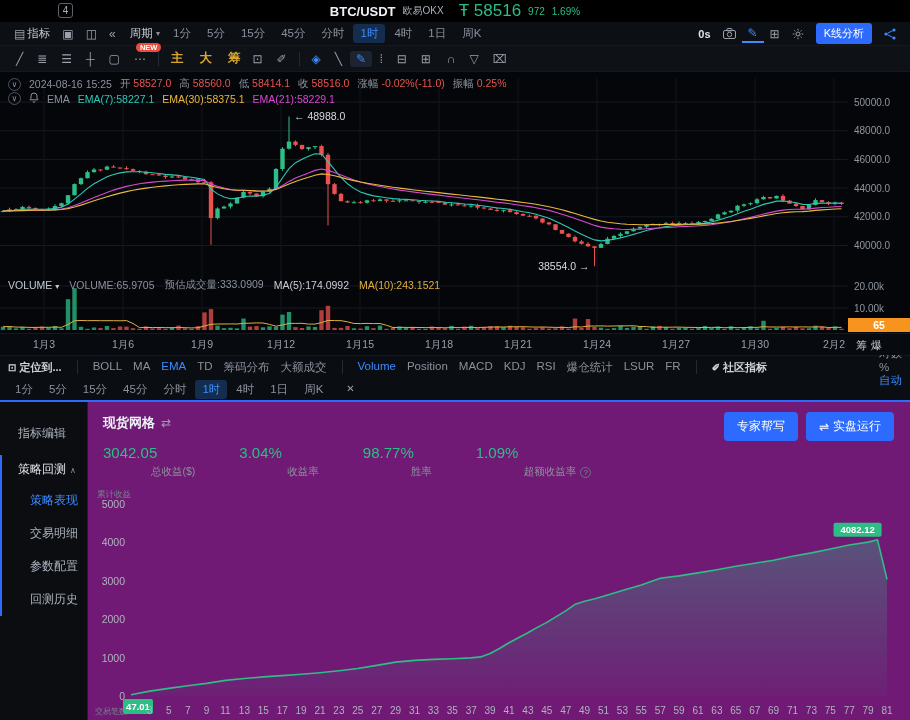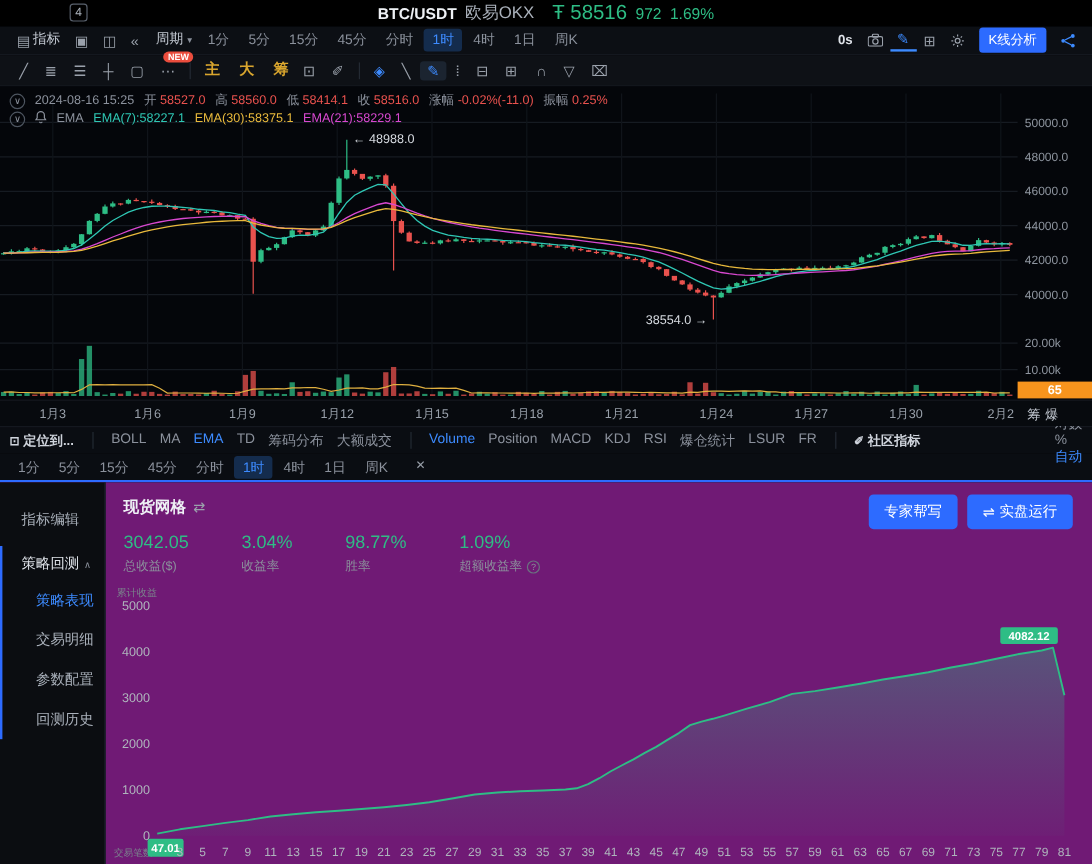--- a/index.html
+++ b/index.html
@@ -3,23 +3,23 @@
 <meta charset="utf-8">
 <style>
   html,body{margin:0;padding:0;background:#000;}
   *{box-sizing:border-box;}
   .app{position:relative;width:910px;height:720px;background:#04060a;font-family:"Liberation Sans",sans-serif;color:#c7cdd6;overflow:hidden;-webkit-font-smoothing:antialiased;}
   
   .titlebar{position:relative;height:22px;background:#000;display:flex;align-items:center;}
   .ws-badge{position:absolute;left:58px;top:3px;width:15px;height:15px;border:1px solid #5a626e;border-radius:3px;color:#aab1bb;font-size:10px;display:flex;align-items:center;justify-content:center;}
   .title-center{position:absolute;left:0;right:0;top:0;height:22px;display:flex;align-items:center;justify-content:center;gap:7px;}
   .t-sym{font-size:13px;font-weight:bold;color:#eef1f5;}
-  .t-exch{font-size:14px;color:#aab1bb;text-align:center;}
+  .t-exch{font-size:10px;color:#aab1bb;text-align:center;}
   .t-price{font-size:17px;font-weight:normal;color:#2ebd85;margin-left:8px;}
-  .t-small{font-size:13px;color:#2ebd85;}
+  .t-small{font-size:10px;color:#2ebd85;}
   
   .toolbar1{height:24px;background:#0c0f14;display:flex;align-items:center;padding:0 8px;border-bottom:1px solid #14181f;}
   .toolbar2{height:26px;background:#0e1116;display:flex;align-items:center;padding:0 10px;border-bottom:1px solid #14181f;}
   .tb-ic{font-size:12px;color:#9aa1ab;padding:2px 6px;cursor:pointer;line-height:1;display:inline-flex;align-items:center;}
   .tb-lbl{font-size:11.5px;color:#c2c8d1;margin-left:2px;}
   .tf{font-size:11.5px;color:#8b919c;padding:2px 7px;border-radius:3px;cursor:pointer;}
   .tf.active{color:#3d8bff;background:#142c4d;}
   .grow{flex:1;}
   .count{font-size:11px;font-weight:bold;color:#dfe3e9;margin:0 6px;}
   .kbtn{font-size:11px;color:#fff;background:#2d6bff;border-radius:3px;padding:3px 8px;margin:0 6px;cursor:pointer;}
@@ -52,21 +52,21 @@
   .sb-group{border-left:2px solid #2d6bff;margin-top:6px;}
   .sb-head{font-size:12px;color:#dfe3e9;padding:6px 0 6px 16px;cursor:pointer;}
   .sb-sub{font-size:12px;color:#aab1bb;padding:8px 0 8px 28px;cursor:pointer;}
   .sb-sub.active{color:#3d8bff;}
   .chev{font-size:8px;color:#8b919c;margin-left:4px;}
   .strategy{position:relative;flex:1;padding:12px 0 0 15px;}
   .strat-title{display:flex;align-items:center;gap:6px;font-size:13px;font-weight:bold;color:#eef1f5;}
   .swap-ic{font-size:12px;color:#9aa1ab;font-weight:normal;cursor:pointer;}
   .stats{display:flex;gap:44px;margin-top:12px;}
   .stat-v{font-size:15px;color:#2ebd85;}
-  .stat-l{font-size:10.5px;color:#8b919c;margin-top:4px;display:flex;align-items:center;gap:4px;}
+  .stat-l{font-size:10.5px;color:#8b919c;margin-top:4px;display:flex;align-items:center;gap:4px;margin-left:48px;}
   .help{width:11px;height:11px;border:1px solid #6b7280;border-radius:50%;font-size:7.5px;display:inline-flex;align-items:center;justify-content:center;color:#8b919c;cursor:pointer;}
   .cta{position:absolute;right:16px;top:10px;display:flex;flex-direction:column;align-items:flex-end;gap:24px;}
   .cta-row{display:flex;gap:8px;}
   .btn{background:#2d6bff;color:#fff;font-size:12px;padding:6px 13px;border-radius:4px;cursor:pointer;display:flex;align-items:center;gap:4px;}
   .tip{background:#16191f;color:#9097a2;font-size:11px;padding:4px 10px;border-radius:4px;}
   svg text{font-family:"Liberation Sans",sans-serif;}
 </style>
 </head>
 <body>
 
@@ -608,20 +608,27 @@
       <span class="cc">∨</span>
       <span><svg width="10" height="11" viewBox="0 0 10 11">
             <path d="M5 1a3 3 0 0 1 3 3v2.2l1 1.6H1l1-1.6V4a3 3 0 0 1 3-3z" fill="none" stroke="#8b919c"></path>
             <path d="M4 9.4a1 1 0 0 0 2 0" fill="none" stroke="#8b919c"></path>
           </svg></span>
       <span class="lg-lab">EMA</span>
       <span style="color:#2fc7b4">EMA(7):58227.1</span>
       <span style="color:#e8b93c">EMA(30):58375.1</span>
       <span style="color:#d848d0">EMA(21):58229.1</span>
     </div>
+    <div class="vol-legend">
+      <span style="color:#c2c8d1"><span>VOLUME</span> <span style="font-size:8px;">▾</span></span>
+      <span class="lg-lab">VOLUME:65.9705</span>
+      <span class="lg-lab">预估成交量:333.0909</span>
+      <span style="color:#c8cdd4">MA(5):174.0992</span>
+      <span style="color:#e0b040">MA(10):243.1521</span>
+    </div>
     <div class="date-row" id="date-row">
         <span class="date-lb" style="left: 44px;">1月3</span>
         <span class="date-lb" style="left: 123px;">1月6</span>
         <span class="date-lb" style="left: 202px;">1月9</span>
         <span class="date-lb" style="left: 281px;">1月12</span>
         <span class="date-lb" style="left: 360px;">1月15</span>
         <span class="date-lb" style="left: 439px;">1月18</span>
         <span class="date-lb" style="left: 518px;">1月21</span>
         <span class="date-lb" style="left: 597px;">1月24</span>
         <span class="date-lb" style="left: 676px;">1月27</span>

